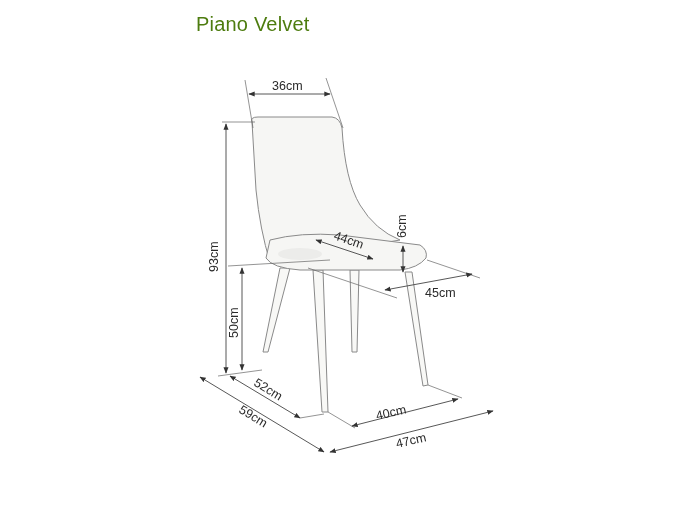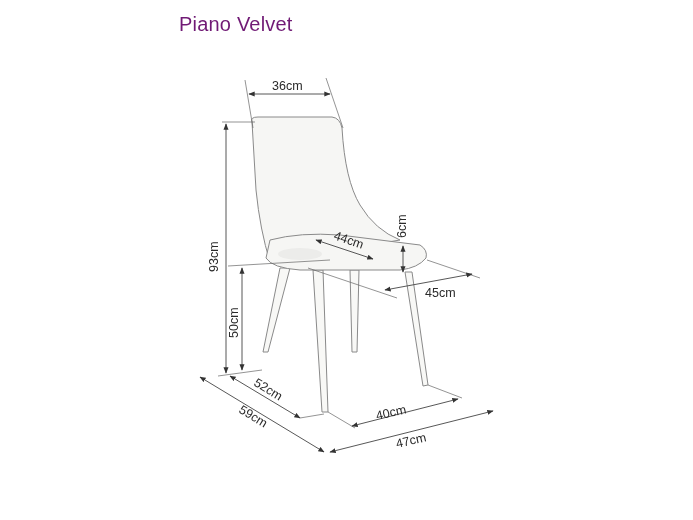--- a/index.html
+++ b/index.html
@@ -1,18 +1,18 @@
 <!DOCTYPE html>
 <html><head>
   <meta charset="utf-8">
   <style>
     html, body { margin: 0; padding: 0; background: #ffffff; }
     body { width: 693px; height: 520px; position: relative; overflow: hidden;
            font-family: "Liberation Sans", sans-serif; }
-    .title { position: absolute; left: 179px; top: 13px; font-size: 20px; color: #701a75;
+    .title { position: absolute; left: 196px; top: 13px; font-size: 20px; color: #4d7c0f;
              letter-spacing: 0.2px; }
     svg { position: absolute; left: 0; top: 0; }
     .dim { font-family: "Liberation Sans", sans-serif; font-size: 12.5px; fill: #2a2a2a; }
     .line { stroke: #444; stroke-width: 0.9; fill: none; }
     .ext { stroke: #666; stroke-width: 0.7; fill: none; }
     .chair { stroke: #8a8a8a; stroke-width: 1; fill: #f6f6f4; }
     .chair-shade { fill: #ececea; stroke: none; }
     .leg { stroke: #8a8a8a; stroke-width: 1; fill: #f8f8f6; }
   </style>
 </head>

